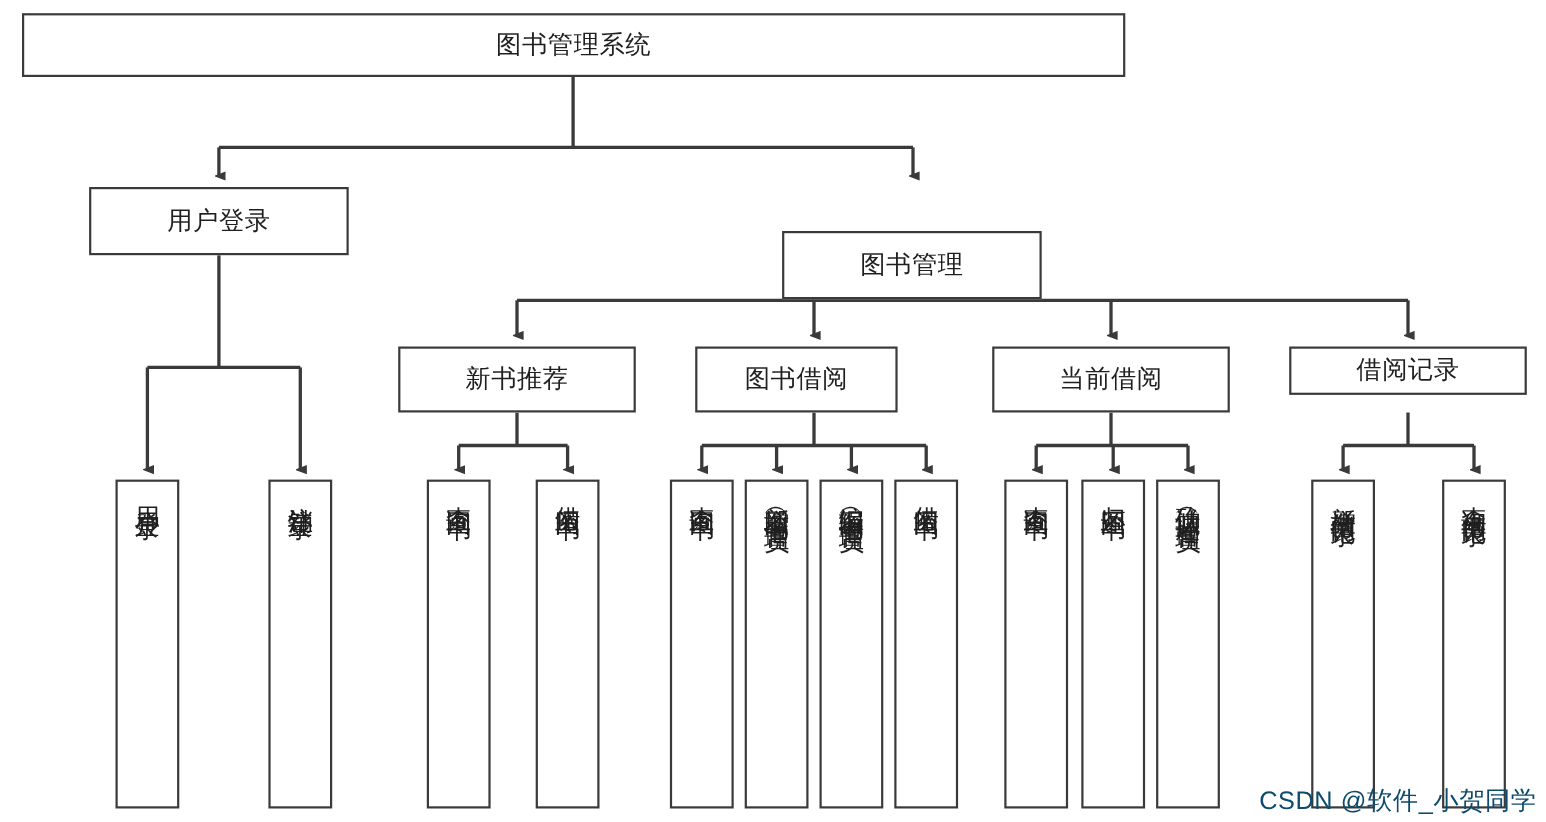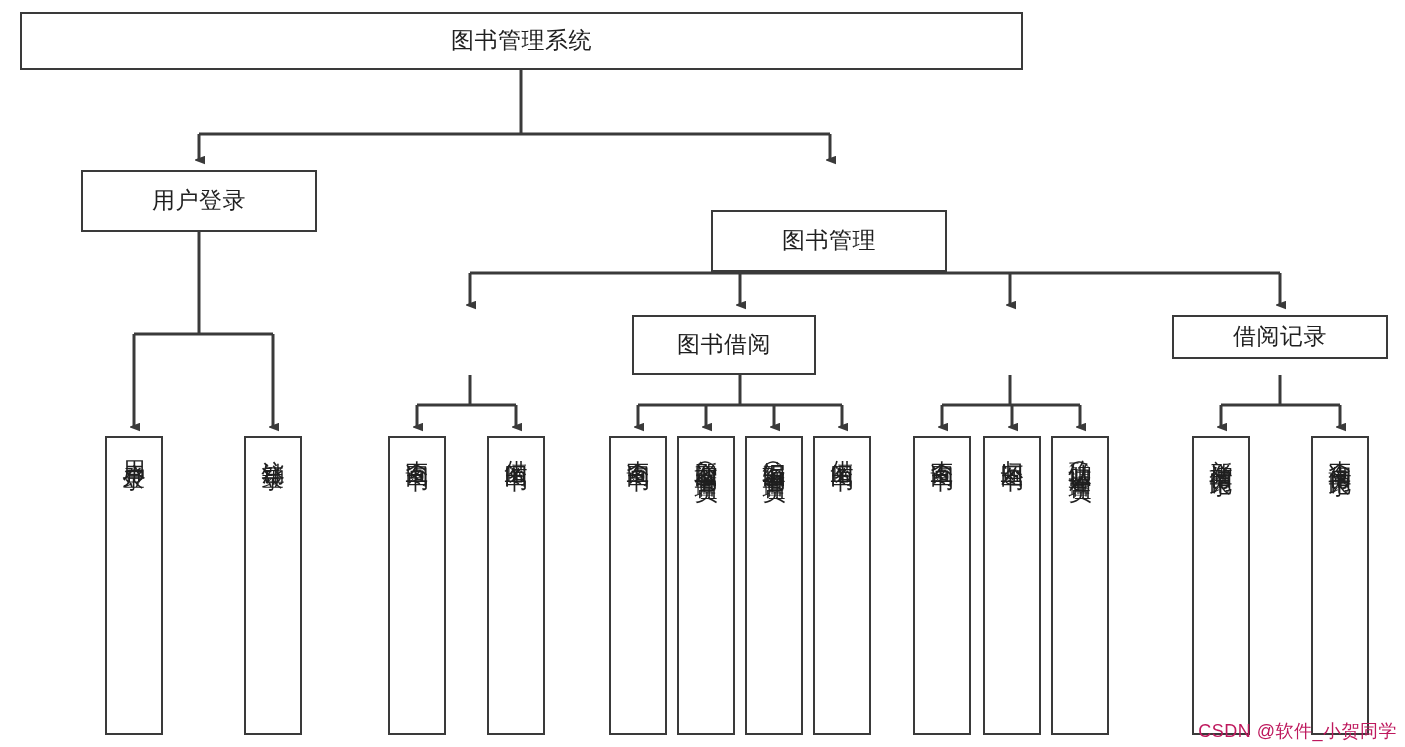--- a/index.html
+++ b/index.html
@@ -56,22 +56,22 @@
     text-orientation: upright;
     font-size: 23px;
     letter-spacing: 3px;
     line-height: 1;
     margin: 0 auto;
   }
   .watermark {
     position: absolute;
     right: 8px;
     bottom: 4px;
-    font-size: 18px;
-    color: #be185d;
+    font-size: 23px;
+    color: #0c4a6e;
     white-space: nowrap;
     letter-spacing: 0.5px;
   }
 </style>
 </head>
 <body>
 
 <div id="diagram-root">
 
   <svg class="edges" viewBox="0 0 1405 747" xmlns="http://www.w3.org/2000/svg">
@@ -129,23 +129,29 @@
   </div>
 
   <div class="node h" style="left:81px; top:170px; width:236px; height:62px;">
     <span class="label">用户登录</span>
   </div>
 
   <div class="node h" style="left:711px; top:170px; width:236px; height:62px;margin-top:40px;">
     <span class="label">图书管理</span>
   </div>
 
+  <div class="node h" style="left:362px; top:315px; width:216px; height:60px;">
+    <span class="label">新书推荐</span>
+  </div>
   <div class="node h" style="left:632px; top:315px; width:184px; height:60px;">
     <span class="label">图书借阅</span>
   </div>
+  <div class="node h" style="left:902px; top:315px; width:216px; height:60px;">
+    <span class="label">当前借阅</span>
+  </div>
   <div class="node h" style="left:1172px; top:315px; width:216px; height:44px;">
     <span class="label">借阅记录</span>
   </div>
 
   <div class="node v" style="left:105px; top:436px; width:58px; height:299px;">
     <span class="label">用户登录</span>
   </div>
   <div class="node v" style="left:244px; top:436px; width:58px; height:299px;">
     <span class="label">注销登录</span>
   </div>

